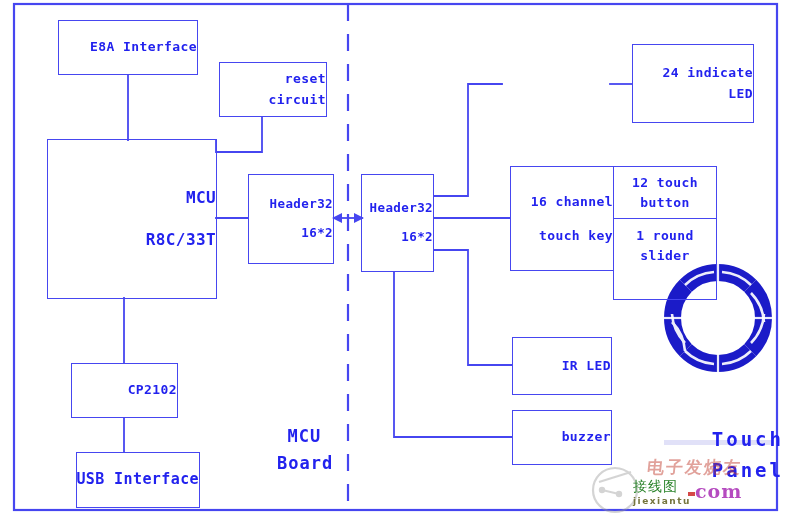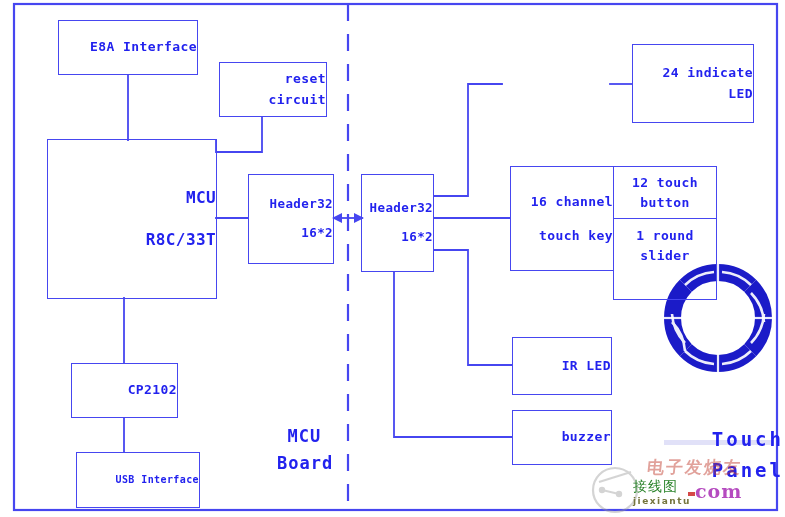--- a/index.html
+++ b/index.html
@@ -159,21 +159,21 @@
 
   <div class="blk" style="left:361px;top:174px;width:73px;height:98px;font-size:12.5px;line-height:2.3;">
     <span class="ln">Header32</span>
     <span class="ln">16*2</span>
   </div>
 
   <div class="blk" style="left:71px;top:363px;width:107px;height:55px;font-size:13px;">
     <span class="ln">CP2102</span>
   </div>
 
-  <div class="blk" style="left:76px;top:452px;width:124px;height:56px;font-size:10px;">
+  <div class="blk" style="left:76px;top:452px;width:124px;height:56px;font-size:15px;">
     <span class="ln">USB Interface</span>
   </div>
 
 
   <div class="blk" style="left:632px;top:44px;width:122px;height:79px;font-size:13px;">
     <span class="ln">24 indicate</span>
     <span class="ln">LED</span>
   </div>
 
   <div class="blk" style="left:510px;top:166px;width:104px;height:105px;font-size:13px;line-height:2.6;">

